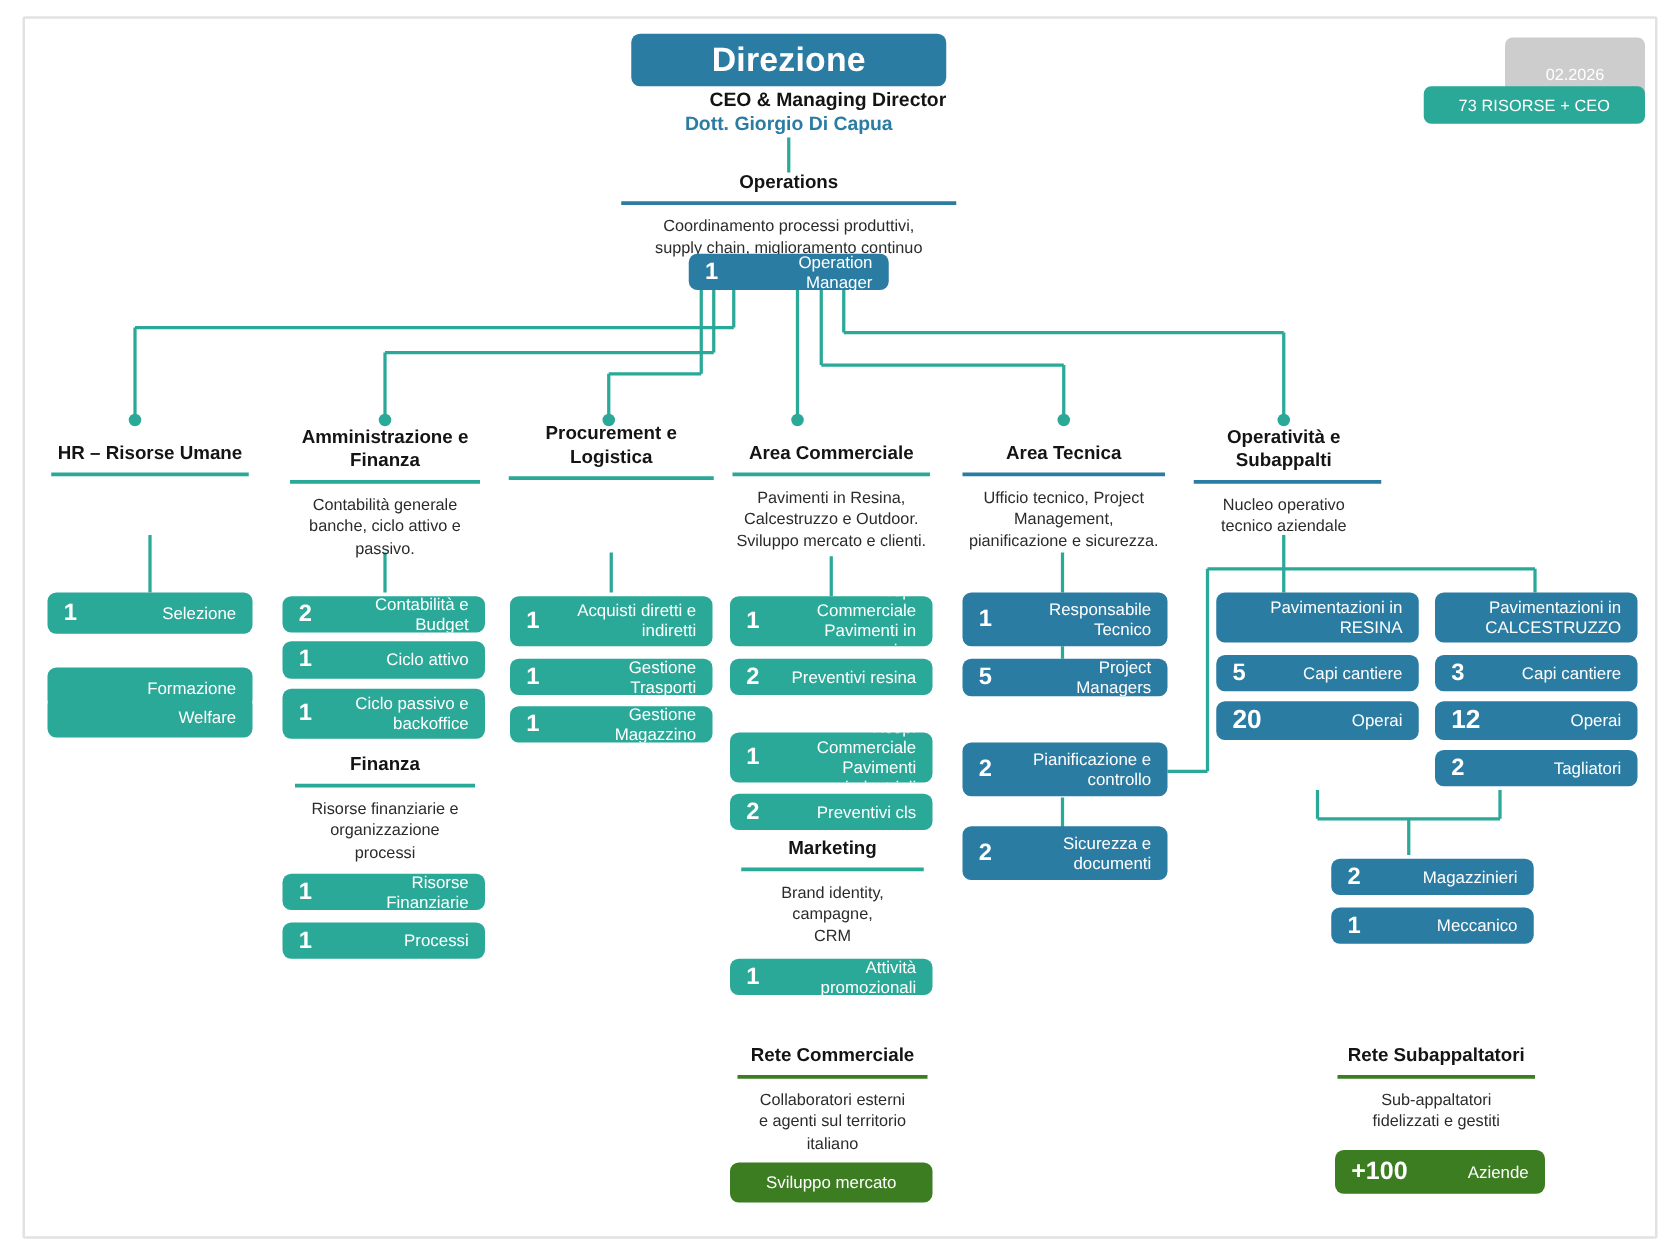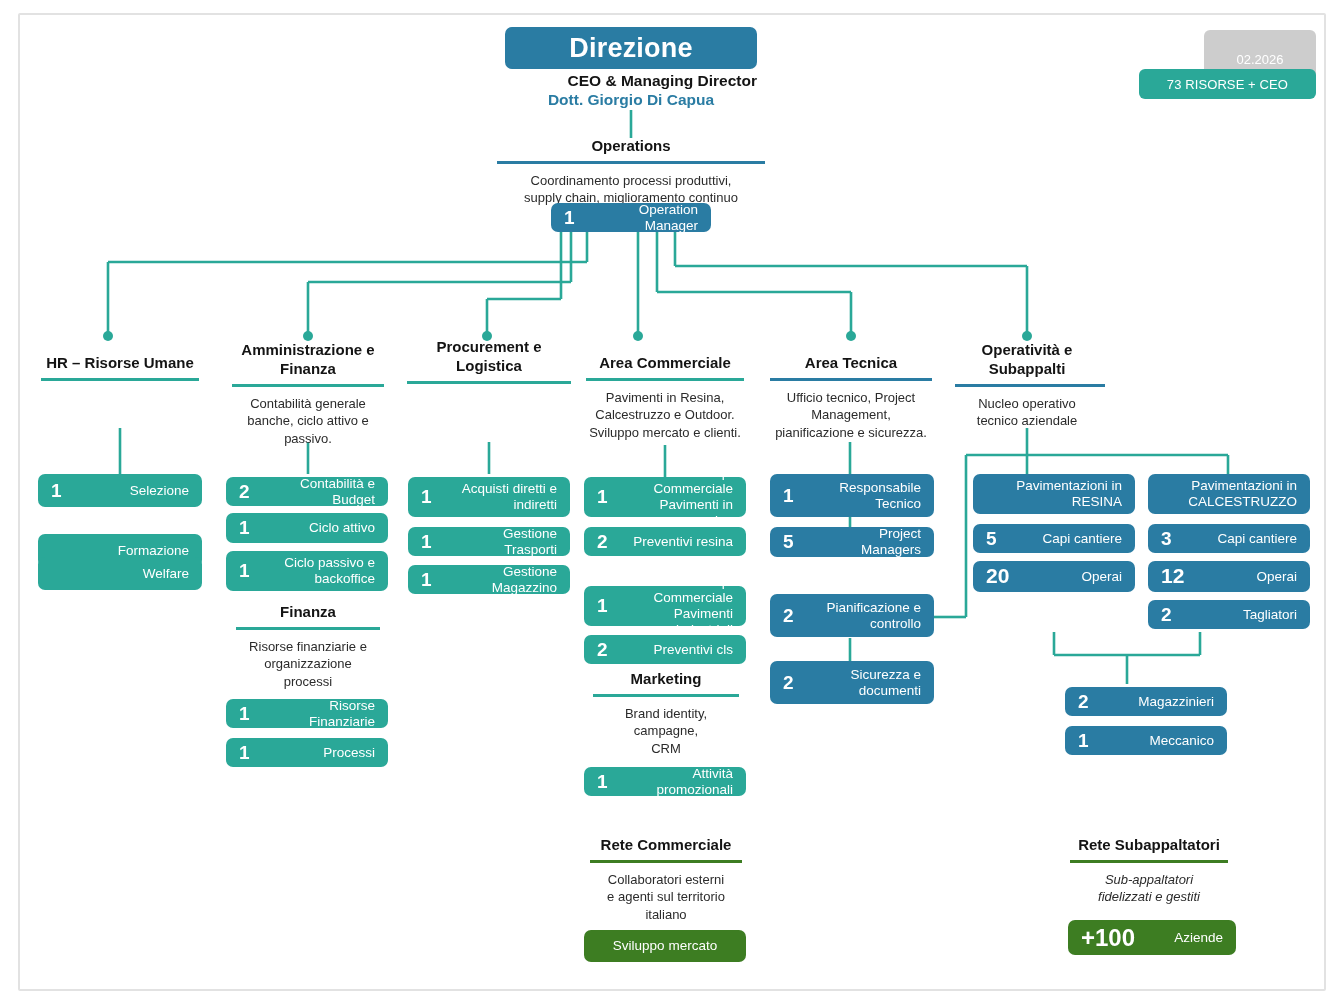--- a/index.html
+++ b/index.html
@@ -25,21 +25,21 @@
     flex:0 0 auto;padding-left:13px;min-width:26px;text-align:left;
   }
   .pill .lab{
     flex:1 1 auto;text-align:right;padding-right:13px;padding-left:8px;
     font-size:13.5px;line-height:1.18;font-weight:normal;
   }
   .pill.center .lab{text-align:center;padding-right:13px;padding-left:13px;}
   .pill.teal{background:#2aa898;}
   .pill.blue{background:#2a7ca3;}
   .pill.green{background:#3d7d22;}
-  .pill.green .num{font-size:24px;}
+  .pill.green .num{font-size:20px;}
   .pill.bignum .num{font-size:21px;}
 
   
   .dept{position:absolute;text-align:center;}
   .dept .title{
     font-weight:bold;font-size:15px;line-height:1.25;color:#141414;
     white-space:pre-line;
   }
   .dept .rule{height:3px;margin:5px auto 0 auto;background:#2aa898;}
   .dept .rule.blue{background:#2a7ca3;}
@@ -354,21 +354,21 @@
 e agenti sul territorio
 italiano</div>
   </div>
   <div class="pill green center" style="left:584px;top:930px;width:162px;height:32px;">
     <span class="lab">Sviluppo mercato</span>
   </div>
 
   <div class="dept" style="left:1068px;top:836px;width:162px;">
     <div class="title">Rete Subappaltatori</div>
     <div class="rule green" style="width:158px;"></div>
-    <div class="desc" style="white-space: pre-line; font-style: italic;">Sub-appaltatori
+    <div class="desc" style="white-space: pre-line;">Sub-appaltatori
 fidelizzati e gestiti</div>
   </div>
   <div class="pill green" style="left:1068px;top:920px;width:168px;height:35px;">
     <span class="num">+100</span>
     <span class="lab">Aziende</span>
   </div>
 
 </div>
 
 </body></html>

